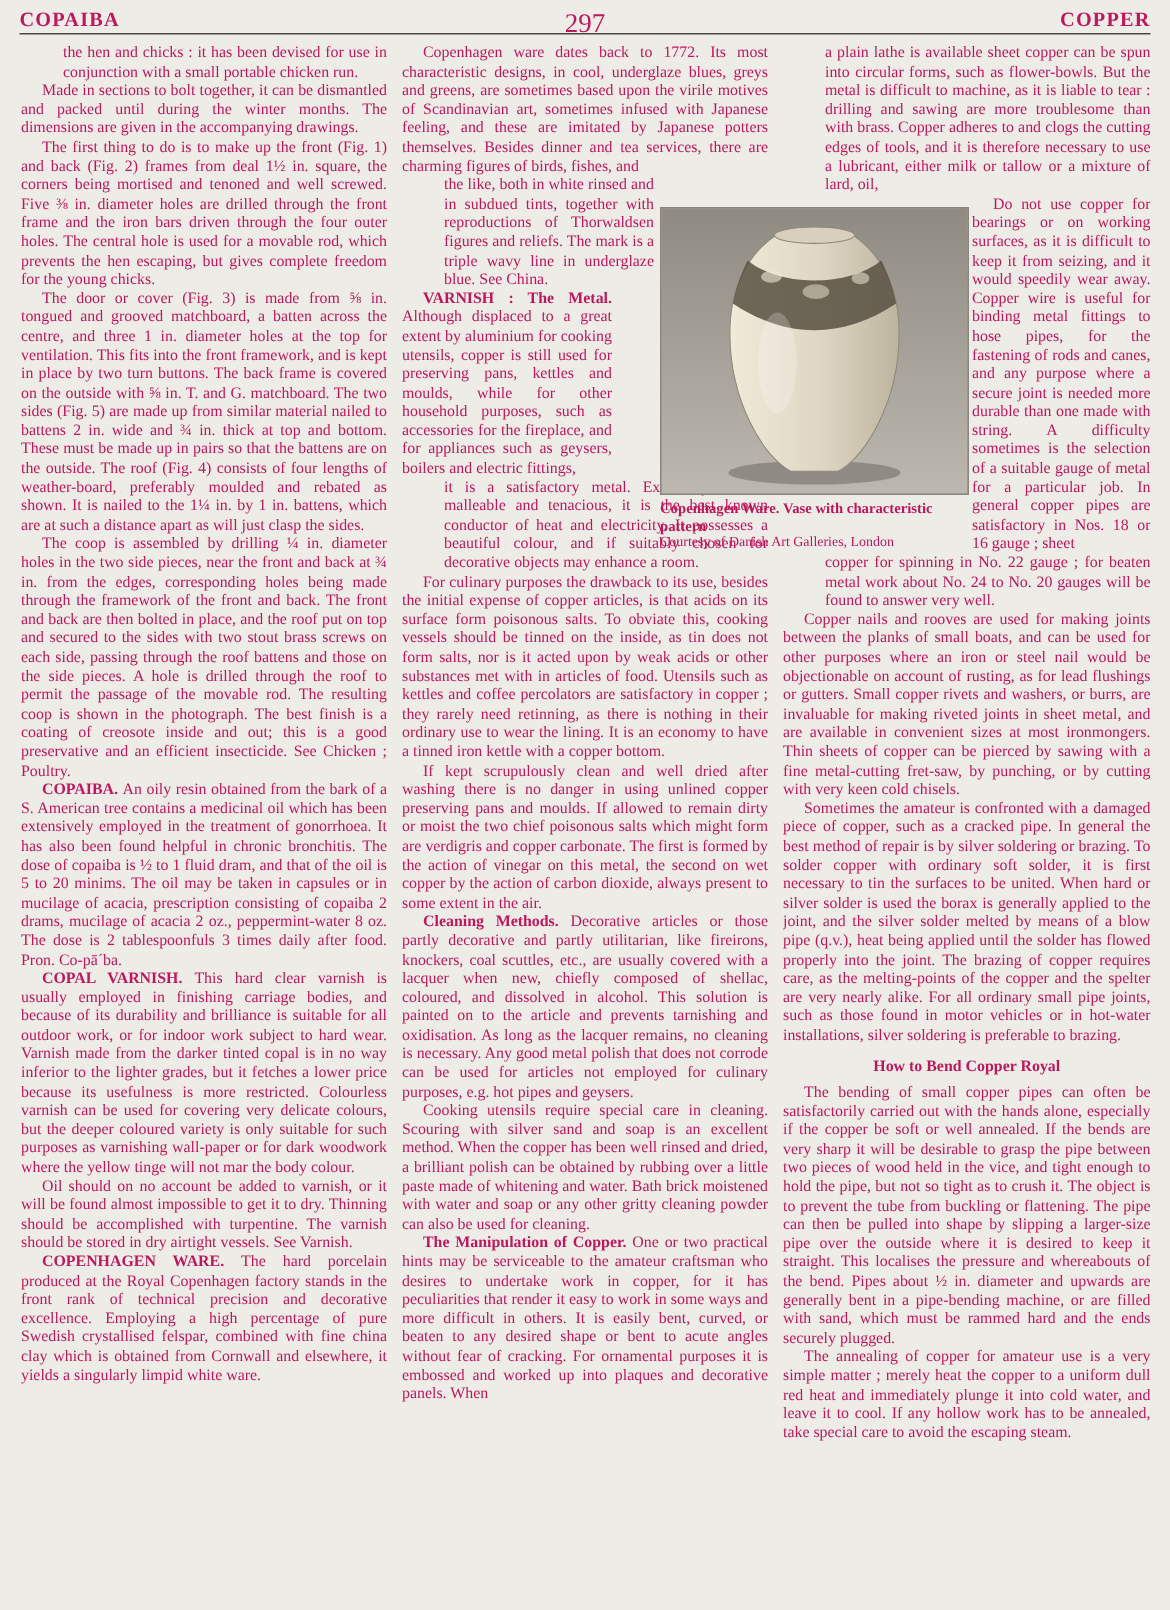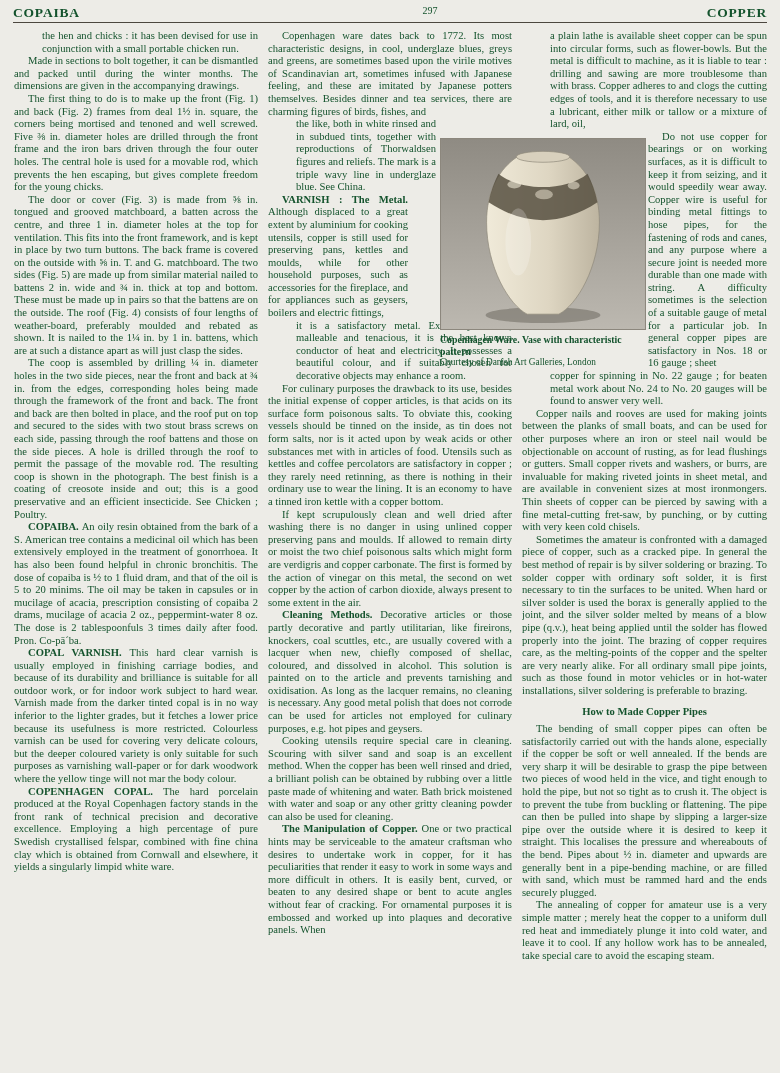--- a/index.html
+++ b/index.html
@@ -4,27 +4,27 @@
 <style>
   * { box-sizing: border-box; }
   html, body { margin: 0; padding: 0; }
   body { background: #d8d6d0; }
   .page {
     position: relative;
     width: 780px;
     height: 1073px;
     background: #edece7;
     font-family: "Liberation Serif", "DejaVu Serif", serif;
-    color: #14532d;
+    color: #be185d;
     overflow: hidden;
   }
   .hdr { position: absolute; top: 5px; left: 13px; right: 13px; height: 16px; }
   .hdr-left  { position: absolute; left: 0;  font-weight: bold; font-size: 13.5px; letter-spacing: 0.8px; }
   .hdr-right { position: absolute; right: 0; font-weight: bold; font-size: 13.5px; letter-spacing: 0.8px; margin-left: 10px; }
-  .hdr-page  { position: absolute; left: 50%; transform: translateX(-50%); font-size: 10px; margin-left: 40px; }
+  .hdr-page  { position: absolute; left: 50%; transform: translateX(-50%); font-size: 18px; }
   .hdr-rule  { position: absolute; top: 22px; left: 13px; right: 13px; border-top: 1px solid #4c473f; }
 
   .col {
     position: absolute;
     top: 30px;
     height: 1038px;
     width: 244px;
     font-size: 10.6px;
     line-height: 12.6px;
     text-align: justify;
@@ -59,42 +59,43 @@
   <div class="hdr-rule"></div>
 
   <div class="col c1">
     <p class="noind">the hen and chicks : it has been devised for use in conjunction with a small portable chicken run.</p>
     <p>Made in sections to bolt together, it can be dismantled and packed until during the winter months. The dimensions are given in the accompanying drawings.</p>
     <p>The first thing to do is to make up the front (Fig. 1) and back (Fig. 2) frames from deal 1½ in. square, the corners being mortised and tenoned and well screwed. Five ⅜ in. diameter holes are drilled through the front frame and the iron bars driven through the four outer holes. The central hole is used for a movable rod, which prevents the hen escaping, but gives complete freedom for the young chicks.</p>
     <p>The door or cover (Fig. 3) is made from ⅝ in. tongued and grooved matchboard, a batten across the centre, and three 1 in. diameter holes at the top for ventilation. This fits into the front framework, and is kept in place by two turn buttons. The back frame is covered on the outside with ⅝ in. T. and G. matchboard. The two sides (Fig. 5) are made up from similar material nailed to battens 2 in. wide and ¾ in. thick at top and bottom. These must be made up in pairs so that the battens are on the outside. The roof (Fig. 4) consists of four lengths of weather-board, preferably moulded and rebated as shown. It is nailed to the 1¼ in. by 1 in. battens, which are at such a distance apart as will just clasp the sides.</p>
     <p>The coop is assembled by drilling ¼ in. diameter holes in the two side pieces, near the front and back at ¾ in. from the edges, corresponding holes being made through the framework of the front and back. The front and back are then bolted in place, and the roof put on top and secured to the sides with two stout brass screws on each side, passing through the roof battens and those on the side pieces. A hole is drilled through the roof to permit the passage of the movable rod. The resulting coop is shown in the photograph. The best finish is a coating of creosote inside and out; this is a good preservative and an efficient insecticide. See Chicken ; Poultry.</p>
     <p><span class="head">COPAIBA. </span><span>An oily resin obtained from the bark of a S. American tree contains a medicinal oil which has been extensively employed in the treatment of gonorrhoea. It has also been found helpful in chronic bronchitis. The dose of copaiba is ½ to 1 fluid dram, and that of the oil is 5 to 20 minims. The oil may be taken in capsules or in mucilage of acacia, prescription consisting of copaiba 2 drams, mucilage of acacia 2 oz., peppermint-water 8 oz. The dose is 2 tablespoonfuls 3 times daily after food. Pron. Co-pā´ba.</span></p>
     <p><span class="head">COPAL VARNISH. </span><span>This hard clear varnish is usually employed in finishing carriage bodies, and because of its durability and brilliance is suitable for all outdoor work, or for indoor work subject to hard wear. Varnish made from the darker tinted copal is in no way inferior to the lighter grades, but it fetches a lower price because its usefulness is more restricted. Colourless varnish can be used for covering very delicate colours, but the deeper coloured variety is only suitable for such purposes as varnishing wall-paper or for dark woodwork where the yellow tinge will not mar the body colour.</span></p>
-    <p><span class="head">COPENHAGEN COPAL. </span><span>The hard porcelain produced at the Royal Copenhagen factory stands in the front rank of technical precision and decorative excellence. Employing a high percentage of pure Swedish crystallised felspar, combined with fine china clay which is obtained from Cornwall and elsewhere, it yields a singularly limpid white ware.</span></p>
+    <p>Oil should on no account be added to varnish, or it will be found almost impossible to get it to dry. Thinning should be accomplished with turpentine. The varnish should be stored in dry airtight vessels. See Varnish.</p>
+    <p><span class="head">COPENHAGEN WARE. </span><span>The hard porcelain produced at the Royal Copenhagen factory stands in the front rank of technical precision and decorative excellence. Employing a high percentage of pure Swedish crystallised felspar, combined with fine china clay which is obtained from Cornwall and elsewhere, it yields a singularly limpid white ware.</span></p>
   </div>
 
   <div class="col c2">
     <p>Copenhagen ware dates back to 1772. Its most characteristic designs, in cool, underglaze blues, greys and greens, are sometimes based upon the virile motives of Scandinavian art, sometimes infused with Japanese feeling, and these are imitated by Japanese potters themselves. Besides dinner and tea services, there are charming figures of birds, fishes, and</p>
     <p class="noind narrow2">the like, both in white rinsed and in subdued tints, together with reproductions of Thorwaldsen figures and reliefs. The mark is a triple wavy line in underglaze blue. See China.</p>
     <p class="narrow2"><span class="head">VARNISH : The Metal. </span><span>Although displaced to a great extent by aluminium for cooking utensils, copper is still used for preserving pans, kettles and moulds, while for other household purposes, such as accessories for the fireplace, and for appliances such as geysers, boilers and electric fittings,</span></p>
     <p class="noind">it is a satisfactory metal. Extremely ductile, malleable and tenacious, it is the best known conductor of heat and electricity. It possesses a beautiful colour, and if suitably chosen for decorative objects may enhance a room.</p>
     <p>For culinary purposes the drawback to its use, besides the initial expense of copper articles, is that acids on its surface form poisonous salts. To obviate this, cooking vessels should be tinned on the inside, as tin does not form salts, nor is it acted upon by weak acids or other substances met with in articles of food. Utensils such as kettles and coffee percolators are satisfactory in copper ; they rarely need retinning, as there is nothing in their ordinary use to wear the lining. It is an economy to have a tinned iron kettle with a copper bottom.</p>
     <p>If kept scrupulously clean and well dried after washing there is no danger in using unlined copper preserving pans and moulds. If allowed to remain dirty or moist the two chief poisonous salts which might form are verdigris and copper carbonate. The first is formed by the action of vinegar on this metal, the second on wet copper by the action of carbon dioxide, always present to some extent in the air.</p>
     <p><span class="head">Cleaning Methods. </span><span>Decorative articles or those partly decorative and partly utilitarian, like fireirons, knockers, coal scuttles, etc., are usually covered with a lacquer when new, chiefly composed of shellac, coloured, and dissolved in alcohol. This solution is painted on to the article and prevents tarnishing and oxidisation. As long as the lacquer remains, no cleaning is necessary. Any good metal polish that does not corrode can be used for articles not employed for culinary purposes, e.g. hot pipes and geysers.</span></p>
     <p>Cooking utensils require special care in cleaning. Scouring with silver sand and soap is an excellent method. When the copper has been well rinsed and dried, a brilliant polish can be obtained by rubbing over a little paste made of whitening and water. Bath brick moistened with water and soap or any other gritty cleaning powder can also be used for cleaning.</p>
     <p><span class="head">The Manipulation of Copper. </span><span>One or two practical hints may be serviceable to the amateur craftsman who desires to undertake work in copper, for it has peculiarities that render it easy to work in some ways and more difficult in others. It is easily bent, curved, or beaten to any desired shape or bent to acute angles without fear of cracking. For ornamental purposes it is embossed and worked up into plaques and decorative panels. When</span></p>
   </div>
 
   <div class="col c3">
     <p class="noind">a plain lathe is available sheet copper can be spun into circular forms, such as flower-bowls. But the metal is difficult to machine, as it is liable to tear : drilling and sawing are more troublesome than with brass. Copper adheres to and clogs the cutting edges of tools, and it is therefore necessary to use a lubricant, either milk or tallow or a mixture of lard, oil,</p>
     <p class="narrow3">Do not use copper for bearings or on working surfaces, as it is difficult to keep it from seizing, and it would speedily wear away. Copper wire is useful for binding metal fittings to hose pipes, for the fastening of rods and canes, and any purpose where a secure joint is needed more durable than one made with string. A difficulty sometimes is the selection of a suitable gauge of metal for a particular job. In general copper pipes are satisfactory in Nos. 18 or 16 gauge ; sheet</p>
     <p class="noind">copper for spinning in No. 22 gauge ; for beaten metal work about No. 24 to No. 20 gauges will be found to answer very well.</p>
     <p>Copper nails and rooves are used for making joints between the planks of small boats, and can be used for other purposes where an iron or steel nail would be objectionable on account of rusting, as for lead flushings or gutters. Small copper rivets and washers, or burrs, are invaluable for making riveted joints in sheet metal, and are available in convenient sizes at most ironmongers. Thin sheets of copper can be pierced by sawing with a fine metal-cutting fret-saw, by punching, or by cutting with very keen cold chisels.</p>
     <p>Sometimes the amateur is confronted with a damaged piece of copper, such as a cracked pipe. In general the best method of repair is by silver soldering or brazing. To solder copper with ordinary soft solder, it is first necessary to tin the surfaces to be united. When hard or silver solder is used the borax is generally applied to the joint, and the silver solder melted by means of a blow pipe (q.v.), heat being applied until the solder has flowed properly into the joint. The brazing of copper requires care, as the melting-points of the copper and the spelter are very nearly alike. For all ordinary small pipe joints, such as those found in motor vehicles or in hot-water installations, silver soldering is preferable to brazing.</p>
-    <p class="center-head">How to Made Copper Pipes</p>
+    <p class="center-head">How to Bend Copper Royal</p>
     <p>The bending of small copper pipes can often be satisfactorily carried out with the hands alone, especially if the copper be soft or well annealed. If the bends are very sharp it will be desirable to grasp the pipe between two pieces of wood held in the vice, and tight enough to hold the pipe, but not so tight as to crush it. The object is to prevent the tube from buckling or flattening. The pipe can then be pulled into shape by slipping a larger-size pipe over the outside where it is desired to keep it straight. This localises the pressure and whereabouts of the bend. Pipes about ½ in. diameter and upwards are generally bent in a pipe-bending machine, or are filled with sand, which must be rammed hard and the ends securely plugged.</p>
     <p>The annealing of copper for amateur use is a very simple matter ; merely heat the copper to a uniform dull red heat and immediately plunge it into cold water, and leave it to cool. If any hollow work has to be annealed, take special care to avoid the escaping steam.</p>
   </div>
 
   <div class="plate">
     <svg class="photo" viewBox="0 0 206 192" xmlns="http://www.w3.org/2000/svg">
       <defs>
         <linearGradient id="bg" x1="0" y1="0" x2="0" y2="1">
           <stop offset="0" stop-color="#8f8b83"></stop>
           <stop offset="1" stop-color="#bcb8b0"></stop>

